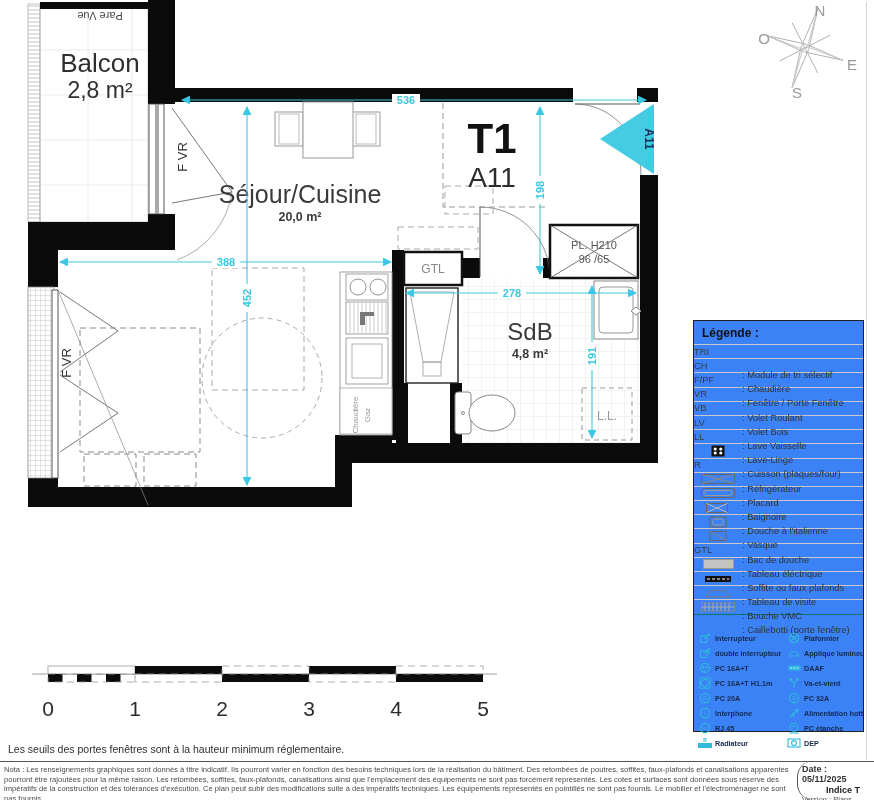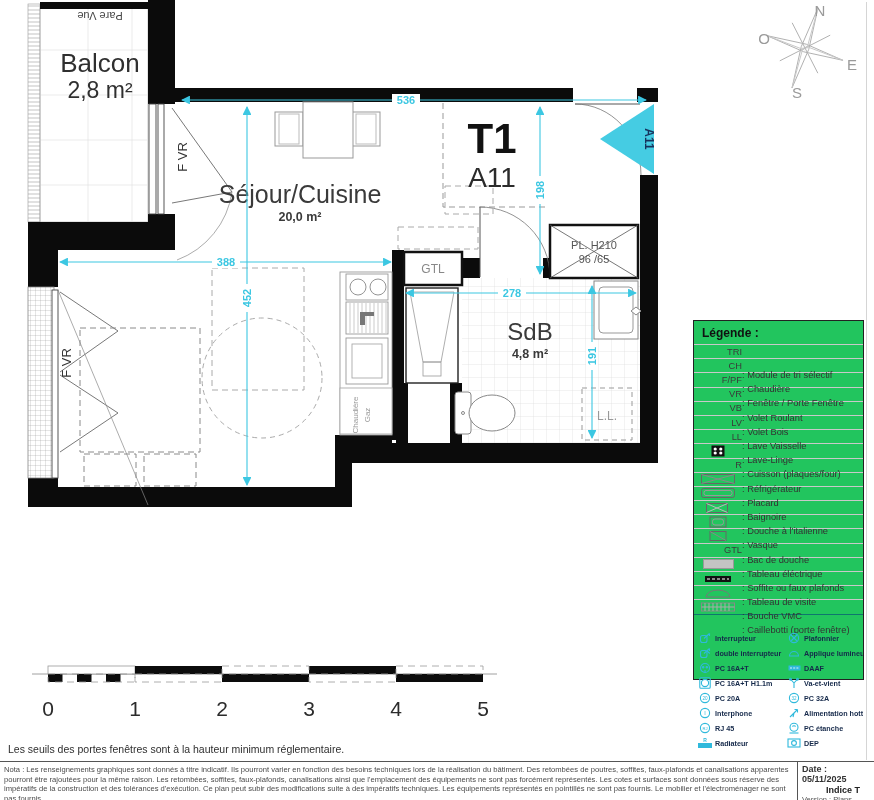--- a/index.html
+++ b/index.html
@@ -2,40 +2,40 @@
 <html style="--cyan: #3cc7e2; --entr: #45cce3; --elec: #2fb9dc; --wall: #0b0b0b;"><head>
 <meta charset="utf-8">
 <style>
   html,body{margin:0;padding:0;background:#fff;}
   .page{position:relative;width:874px;height:800px;background:#fff;overflow:hidden;
         font-family:"Liberation Sans",sans-serif;color:#222;}
   svg text{font-family:"Liberation Sans",sans-serif;}
   .dim-text{fill:var(--cyan);font-size:11px;font-weight:600;}
   .dim-bg{fill:#fff;}
   
-  .legend{position:absolute;left:693px;top:320px;width:171px;height:360px;border:1px solid #222;
-          background:#22c55e;box-sizing:border-box;}
+  .legend{position:absolute;left:693px;top:320px;width:171px;height:412px;border:1px solid #222;
+          background:#3b82f6;box-sizing:border-box;}
   .legend-title{font-size:12px;font-weight:bold;color:#111;padding:5px 0 4px 8px;}
   .lrow{display:flex;align-items:center;height:13.2px;border-top:1px solid #c9c9c9;}
-  .lkey{width:48px;text-align:right;font-size:9.3px;color:#3a3a3a;font-weight:500;flex:none;}
+  .lkey{width:48px;text-align:left;font-size:9.3px;color:#3a3a3a;font-weight:500;flex:none;}
   .licon{width:48px;display:flex;justify-content:center;align-items:center;flex:none;}
   .licon svg{display:block;}
   .llabel{font-size:9.3px;color:#333;white-space:nowrap;margin-top:47px;}
   .elec{border-top:1px solid #0f766e;padding:16px 2px 0 4px;display:grid;
         grid-template-columns:88px 76px;grid-auto-rows:15px;column-gap:1px;}
   .eitem{display:flex;align-items:center;gap:3px;overflow:hidden;}
   .eicon{width:14px;flex:none;display:flex;justify-content:center;}
   .eicon svg{display:block;}
   .elabel{font-size:7.2px;font-weight:bold;color:#15294a;white-space:nowrap;}
   
   .threshold{position:absolute;left:8px;top:743px;font-size:10.5px;color:#2e2e2e;}
   .strip-top{position:absolute;left:0;top:761px;width:874px;border-top:1.5px solid #555;}
   .nota{position:absolute;left:4px;top:765px;width:786px;font-size:7.6px;line-height:9.6px;color:#4a4a4a;}
   .titleblock{position:absolute;left:797px;top:761px;width:77px;height:39px;border-left:1.5px solid #555;
-              padding:3px 0 0 4px;box-sizing:border-box;}
+              padding:3px 0 0 4px;box-sizing:border-box;border-radius:16px;}
   .tb-date{font-size:9px;font-weight:600;color:#333;}
   .tb-indice{font-size:9px;font-weight:bold;color:#222;margin-top:1px;padding-left:24px;}
   .tb-ver{font-size:7.5px;color:#555;}
   .sheet-edge{position:absolute;left:866px;top:2px;height:758px;border-left:1px solid #d5d5d5;}
 </style>
 </head>
 <body>
 
 <div class="page">
 

